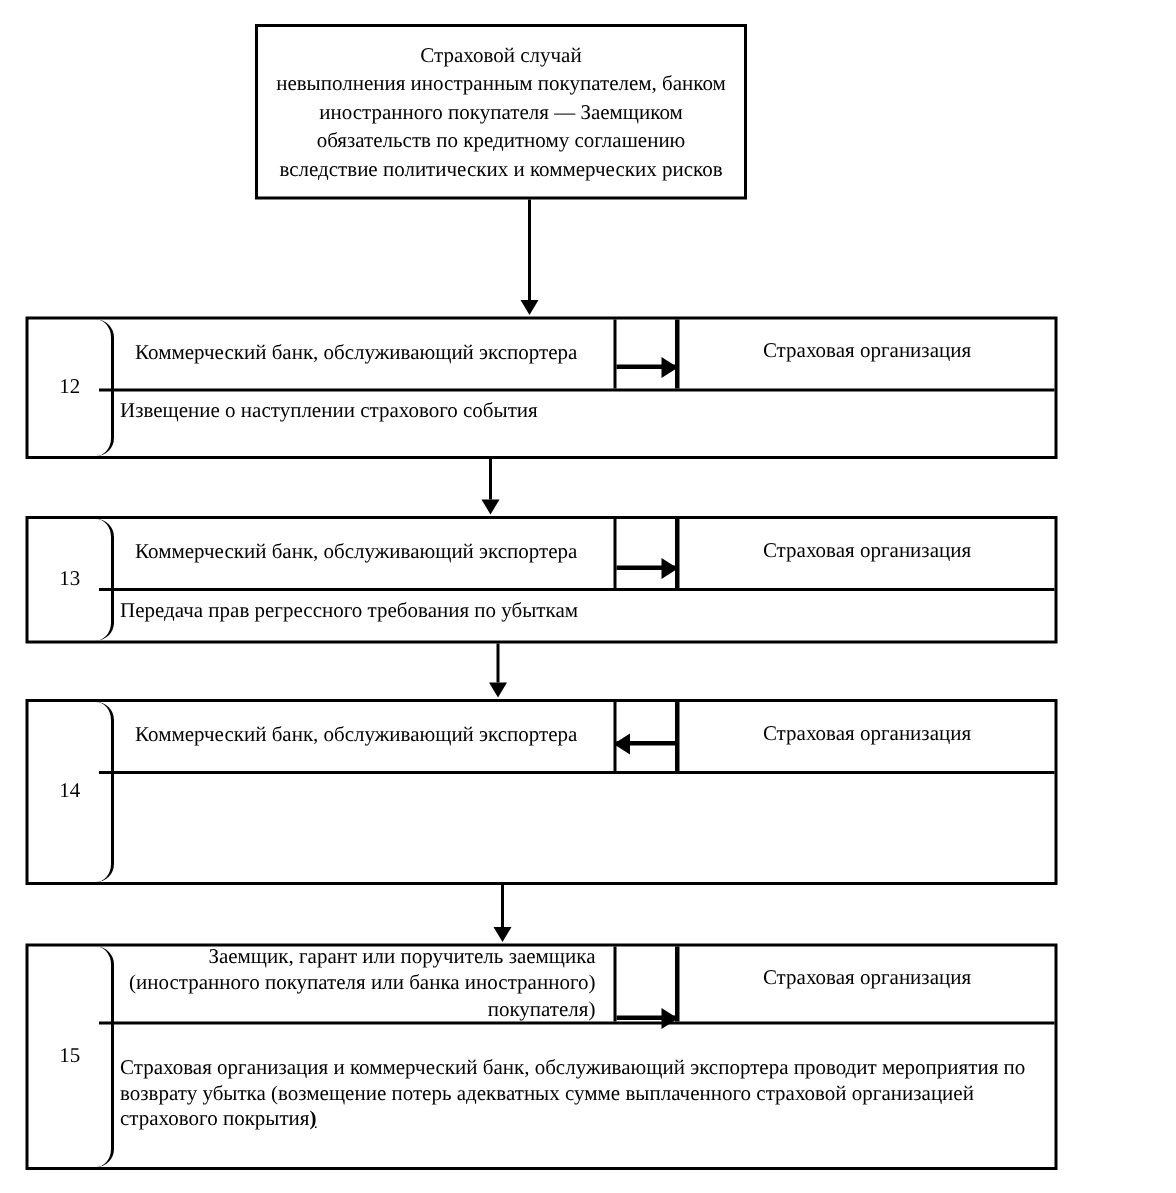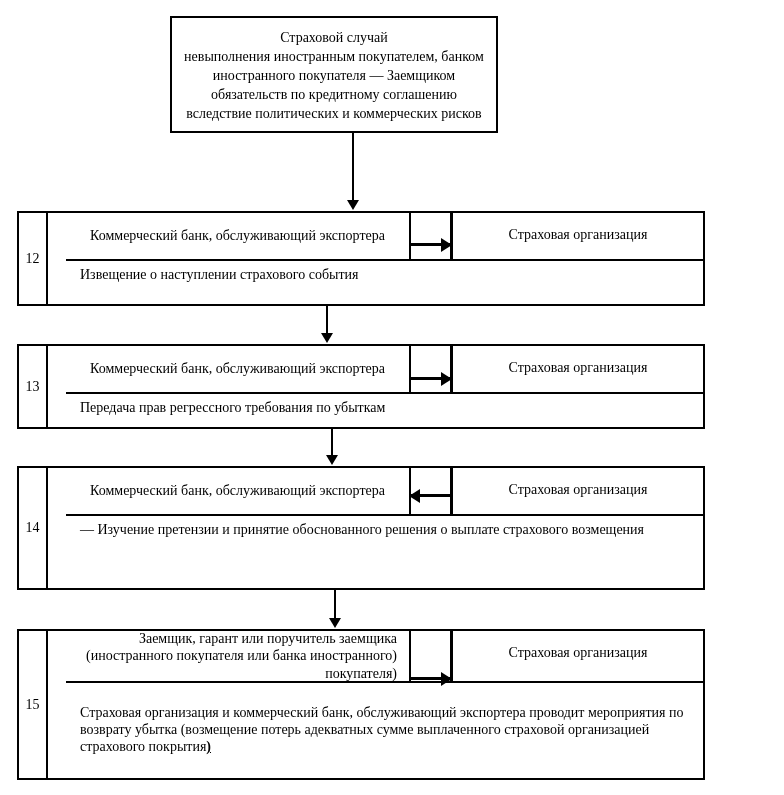--- a/index.html
+++ b/index.html
@@ -35,23 +35,23 @@
   .block {
     position:absolute; left:17px; width:688px;
     border:2px solid #000; box-sizing:border-box;
   }
   .b12 { top:211px; height:95px; }
   .b13 { top:344px; height:85px; }
   .b14 { top:466px; height:124px; }
   .b15 { top:629px; height:151px; }
 
   .num-cell {
-    position:absolute; left:0; top:0; bottom:0; width:29px;
+    position:absolute; left:0; top:0; bottom:0; width:57px;
     border-right:2px solid #000; box-sizing:border-box;
-    display:flex; align-items:center; justify-content:center;
+    display:flex; align-items:center; justify-content:center;border-radius:12px;
   }
   .party-row {
     position:absolute; left:47px; right:0; top:0;
     border-bottom:2px solid #000; box-sizing:border-box;
   }
   .row-h48 { height:48px; }
   .row-h68 { height:52px; }
   .left-party {
     position:absolute; left:0; top:0; bottom:0; width:345px;
     border-right:2px solid #000; box-sizing:border-box;
@@ -133,21 +133,20 @@
   <div class="block b14">
     <div class="num-cell">14</div>
     <div class="party-row row-h48">
       <div class="left-party">Коммерческий банк, обслуживающий экспортера</div>
       <div class="gap-cell">
         <div class="harrow dir-left ha14"></div>
       </div>
       <div class="right-party">Страховая организация</div>
     </div>
     <div class="message msg-top48">
-      <div>— Изучение претензии и принятие обоснованного решения о выплате страхового возмещения</div>
     </div>
   </div>
 
   <div class="block b15">
     <div class="num-cell">15</div>
     <div class="party-row row-h68">
       <div class="left-party">Заемщик, гарант или поручитель заемщика (иностранного покупателя или банка иностранного) покупателя)</div>
       <div class="gap-cell">
         <div class="harrow dir-right ha15"></div>
       </div>

